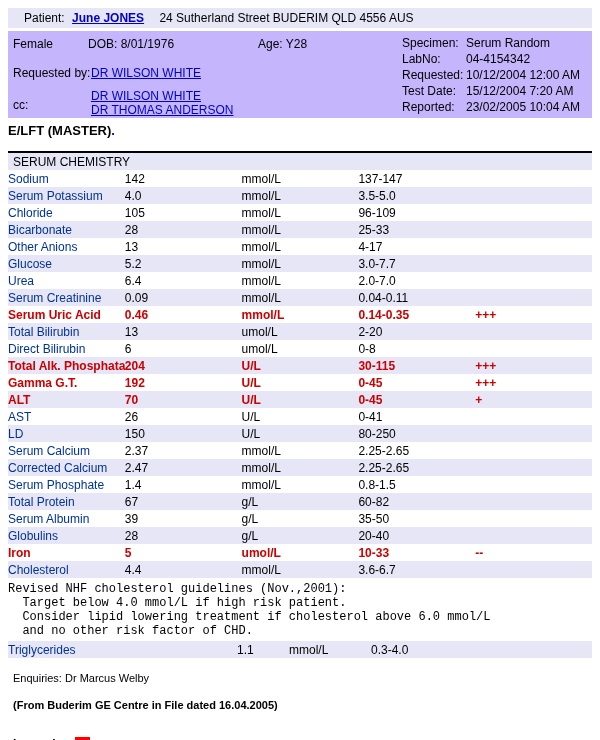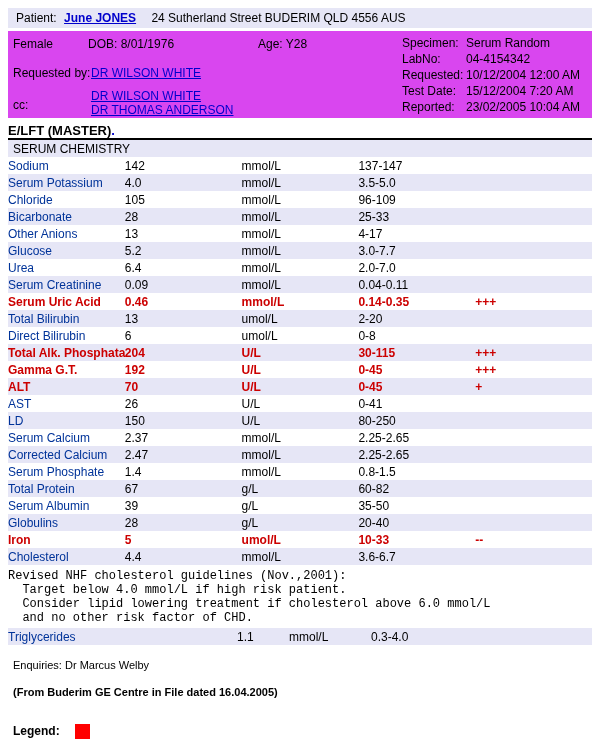--- a/index.html
+++ b/index.html
@@ -6,47 +6,47 @@
   body{
     width:600px;height:740px;overflow:hidden;
     font-family:"Liberation Sans","DejaVu Sans",sans-serif;
     font-size:12px;color:#000;
   }
   .page{padding:8px;}
 
   
   .patient-strip{
     background:#E6E6F6;height:20px;line-height:20px;
-    padding:0 8px;white-space:nowrap;margin-bottom:3px;
+    padding:0 16px;white-space:nowrap;margin-bottom:3px;
   }
   .patient-strip .lbl{color:#000;}
   a.plink{color:#0000CC;text-decoration:underline;}
   .patient-name{font-weight:bold;margin:0 6px 0 4px;}
   .address{margin-left:6px;}
 
   .demo-block{
-    background:#d946ef;height:87px;position:relative;font-size:12px;
+    background:#c4b5fd;height:87px;position:relative;font-size:12px;
   }
   .abs{position:absolute;white-space:nowrap;}
   .sex{left:5px;top:6px;}
   .dob{left:80px;top:6px;}
   .age{left:250px;top:6px;}
   .reqby-lbl{left:5px;top:35px;}
   .reqby-link{left:83px;top:35px;}
   .cc-lbl{left:5px;top:67px;}
   .cc-links{left:83px;top:58px;line-height:14px;}
   .cc-links a{display:block;}
   .details{left:394px;top:4px;line-height:16px;}
   .details .drow{display:flex;}
   .details .dlbl{width:64px;}
 
   
   .section-title{
     margin:5px 0 0 0;font-size:13px;font-weight:bold;
-    border-bottom:2px solid #000;padding-bottom:0;height:15px;
+    border-bottom:2px solid #000;padding-bottom:13px;height:15px;
   }
   .section-title .dot{color:#0000CC;font-weight:bold;}
 
   
   table.results{
     width:584px;border-collapse:collapse;table-layout:fixed;
     font-size:12px;
   }
   table.results td{
     height:17px;padding:0;vertical-align:middle;

